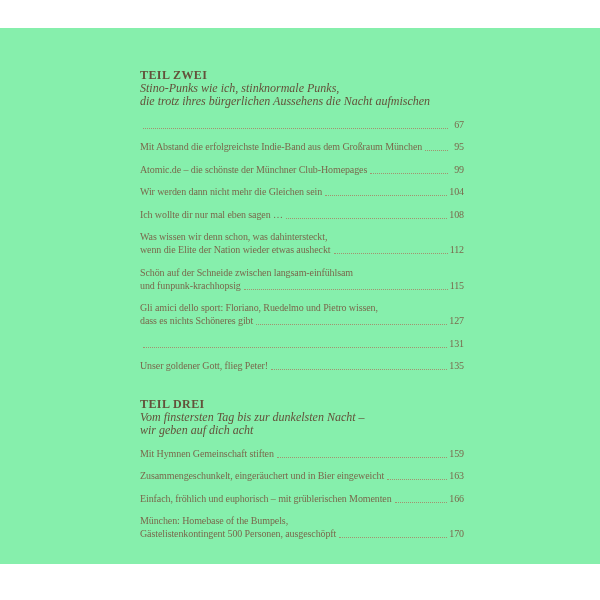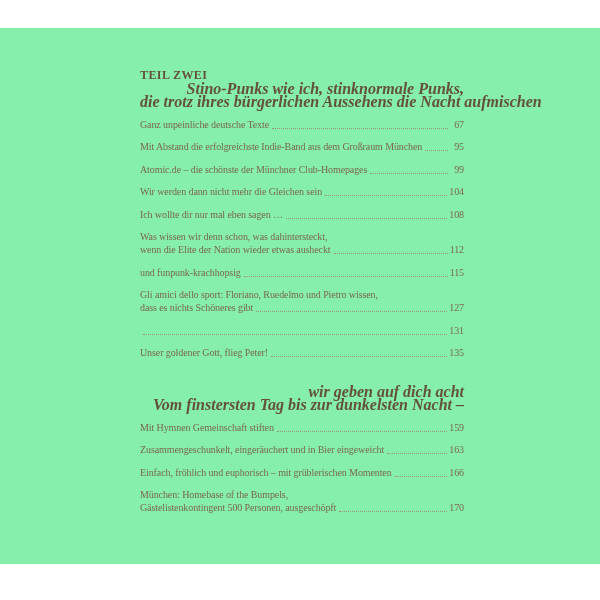--- a/index.html
+++ b/index.html
@@ -27,26 +27,25 @@
   .toc-section + .toc-section { margin-top: 26px; }
   .section-heading {
     margin: 0;
     font-size: 12px;
     line-height: 13px;
     font-weight: bold;
     letter-spacing: 0.4px;
     color: #63513a;
   }
   .section-subtitle {
-    font-size: 16px;
+    font-size: 12px;
     line-height: 13px;
-    font-weight: bold;
+    font-weight: normal;
     font-style: italic;
     color: #63513a;
-    text-align: right;
   }
   .subtitle-line { white-space: nowrap; }
   .entries { margin-top: 3px; }
   .entry {
     margin-top: 9.5px;
     font-size: 10px;
     line-height: 13px;
     letter-spacing: -0.1px;
     color: #7a684c;
   }
@@ -80,21 +79,20 @@
   <section class="toc-section">
     <h2 class="section-heading">TEIL ZWEI</h2>
     <div class="section-subtitle">
           <div class="subtitle-line">Stino-Punks wie ich, stinknormale Punks,</div>
           <div class="subtitle-line">die trotz ihres bürgerlichen Aussehens die Nacht aufmischen</div>
         </div>
     <div class="entries">
   <div class="entry">
     <div class="entry-pre-lines"></div>
     <div class="entry-row">
-      <span class="entry-text">Ganz unpeinliche deutsche Texte</span>
       <span class="leader"></span>
       <span class="pagenum">67</span>
     </div>
   </div>
 
   <div class="entry">
     <div class="entry-pre-lines"></div>
     <div class="entry-row">
       <span class="entry-text">Mit Abstand die erfolgreichste Indie-Band aus dem Großraum München</span>
       <span class="leader"></span>
@@ -134,20 +132,23 @@
               <div>Was wissen wir denn schon, was dahintersteckt,</div>
             </div>
     <div class="entry-row">
       <span class="entry-text">wenn die Elite der Nation wieder etwas ausheckt</span>
       <span class="leader"></span>
       <span class="pagenum">112</span>
     </div>
   </div>
 
   <div class="entry">
+    <div class="entry-pre-lines">
+              <div>Schön auf der Schneide zwischen langsam-einfühlsam</div>
+            </div>
     <div class="entry-row">
       <span class="entry-text">und funpunk-krachhopsig</span>
       <span class="leader"></span>
       <span class="pagenum">115</span>
     </div>
   </div>
 
 
   <div class="entry">
     <div class="entry-pre-lines">
@@ -174,23 +175,24 @@
       <span class="entry-text">Unser goldener Gott, flieg Peter!</span>
       <span class="leader"></span>
       <span class="pagenum">135</span>
     </div>
   </div>
 
 </div>
   </section>
 
   <section class="toc-section">
+    <h2 class="section-heading">TEIL DREI</h2>
     <div class="section-subtitle">
+          <div class="subtitle-line">Vom finstersten Tag bis zur dunkelsten Nacht –</div>
           <div class="subtitle-line">wir geben auf dich acht</div>
-          <div class="subtitle-line">Vom finstersten Tag bis zur dunkelsten Nacht –</div>
         </div>
     <div class="entries">
   <div class="entry">
     <div class="entry-pre-lines"></div>
     <div class="entry-row">
       <span class="entry-text">Mit Hymnen Gemeinschaft stiften</span>
       <span class="leader"></span>
       <span class="pagenum">159</span>
     </div>
   </div>

